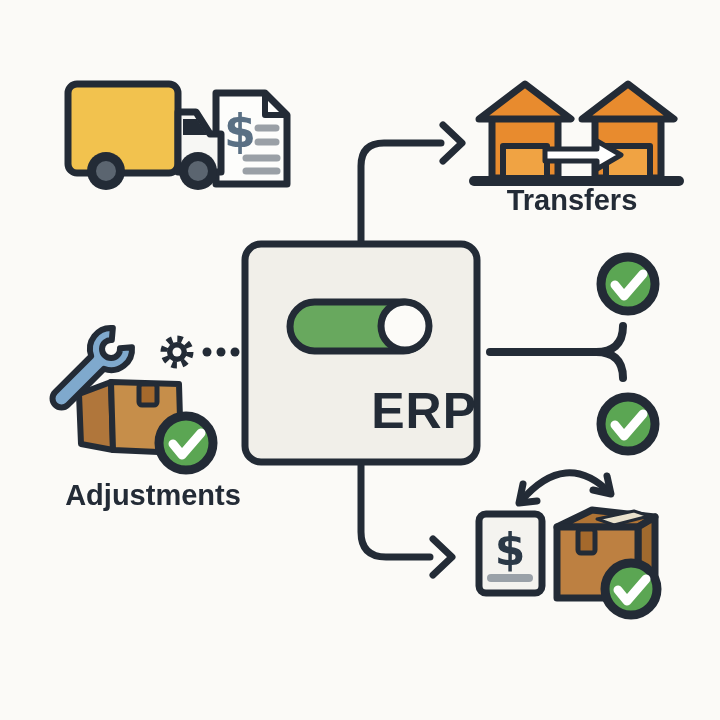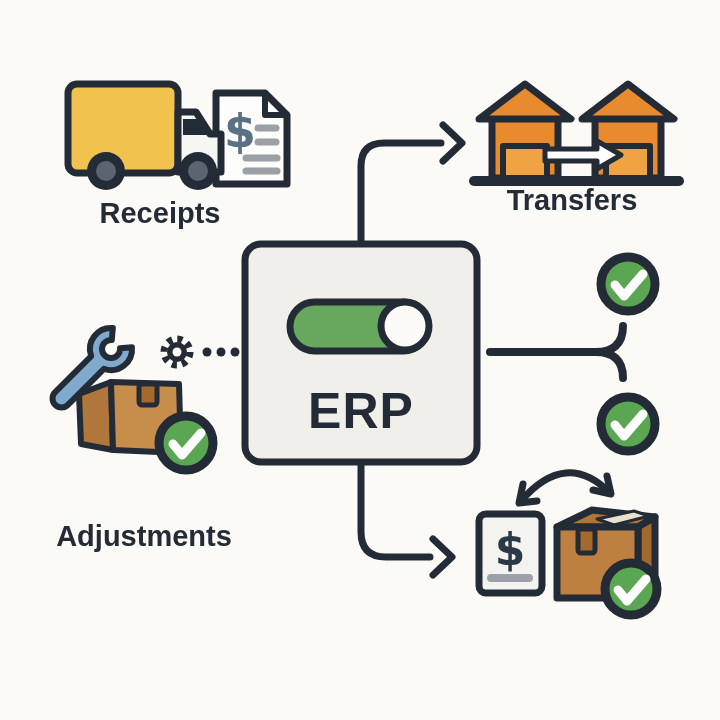--- a/index.html
+++ b/index.html
@@ -6,26 +6,26 @@
   .canvas{
     position:relative;width:720px;height:720px;background:#fbfaf7;
     font-family:"Liberation Sans",sans-serif;overflow:hidden;
   }
   .canvas svg{position:absolute;left:0;top:0;}
   .node-label{
     position:absolute;text-align:center;font-weight:800;font-size:29px;
     color:#232b36;letter-spacing:0px;
   }
   .erp-label{
-    position:absolute;left:245px;top:382px;width:232px;text-align:center;
+    position:absolute;left:245px;top:382px;width:232px;text-align:right;
     font-weight:800;font-size:50px;color:#232b36;letter-spacing:1px;
   }
   .lbl-receipts{left:35px;top:197px;width:250px;}
   .lbl-transfers{left:447px;top:184px;width:250px;}
-  .lbl-adjustments{left:19px;top:479px;width:250px;margin-top:41px;}
+  .lbl-adjustments{left:28px;top:479px;width:250px;}
   .lbl-returns{left:443px;top:616px;width:250px;}
 </style>
 </head>
 <body>
 
 <div class="canvas">
 
 <svg width="720" height="720" viewBox="0 0 720 720">
 
   <g fill="none" stroke="#232b36" stroke-width="7" stroke-linecap="round" stroke-linejoin="round">
@@ -142,18 +142,17 @@
       <polygon points="557,527 638,527 638,598 557,598" fill="#bd8041" stroke="#232b36" stroke-width="7"></polygon>
       <rect x="578" y="529" width="17" height="24" rx="3" fill="#a5692c" stroke="#232b36" stroke-width="5"></rect>
     </g>
     <g>
       <circle cx="631" cy="589" r="26" fill="#5ba653" stroke="#232b36" stroke-width="9"></circle>
       <path d="M618,590 L627,601 L646,579" fill="none" stroke="#ffffff" stroke-width="9" stroke-linecap="round" stroke-linejoin="round"></path>
     </g>
   </g>
 </svg>
 
-<div class="node-label lbl-receipts">Receipts</div>
 <div class="node-label lbl-transfers">Transfers</div>
 <div class="node-label lbl-adjustments">Adjustments</div>
 <div class="erp-label">ERP</div>
 
 </div>
 
 </body></html>

